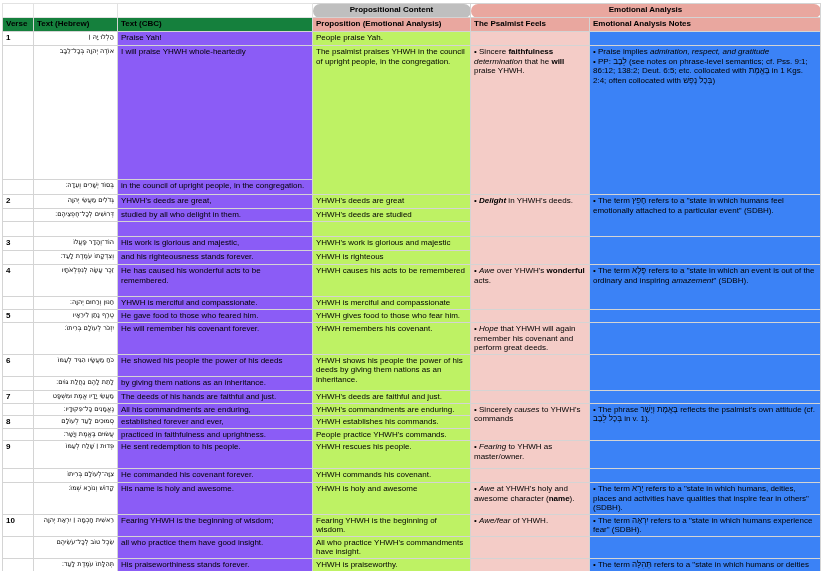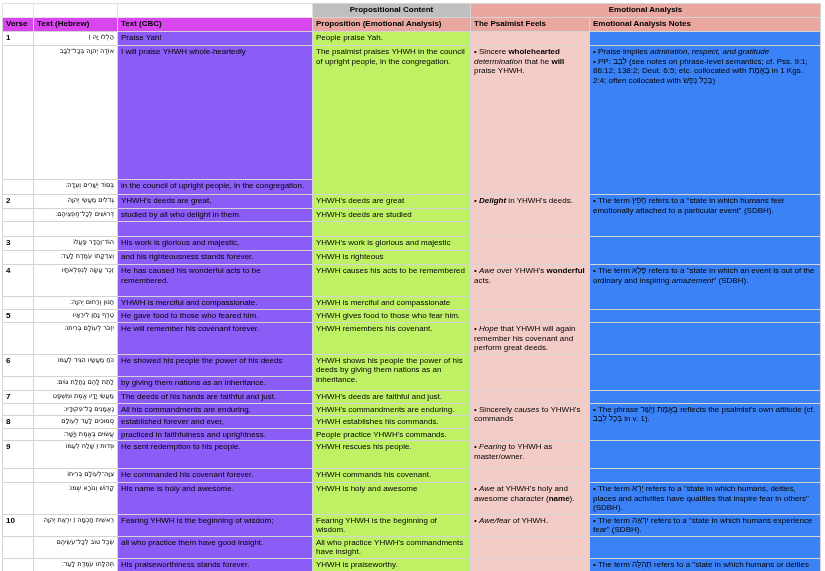--- a/index.html
+++ b/index.html
@@ -1,24 +1,24 @@
 <!DOCTYPE html>
 <html><head>
 <meta charset="utf-8">
 <style>
   html,body{margin:0;padding:0;background:#ffffff;width:825px;height:571px;overflow:hidden;}
   .page{width:825px;height:571px;background:#fff;font-family:"Liberation Sans",sans-serif;color:#000;}
   table.analysis{border-collapse:collapse;table-layout:fixed;width:818px;margin:3px 0 0 2px;}
   td,th{border:1px solid #d4d4d4;padding:1px 3px;vertical-align:top;font-size:8px;line-height:9.5px;font-weight:normal;text-align:left;overflow:hidden;word-wrap:break-word;}
-  tr.group-row th{font-weight:bold;text-align:center;font-size:8px;}
+  tr.group-row th{font-weight:bold;text-align:center;font-size:8px;border-radius:7px;}
   th.blank{background:#ffffff;border-color:#e2e2e2;}
   th.group-prop{background:#bfbfbf;}
   th.group-emo{background:#e9a79f;margin-left:27px;}
   tr.header-row th{font-weight:bold;}
-  th.sub-plain{background:#d946ef;}
+  th.sub-plain{background:#15803d;}
   th.sub-pink{background:#e9a79f;}
   td.col-verse{font-weight:bold;background:#fff;}
   td.col-hebrew{text-align:right;font-family:"DejaVu Sans",sans-serif;font-size:6.5px;line-height:9px;background:#fff;}
   td.col-cbc{background:#8b5cf6;}
   td.col-prop{background:#bef264;}
   td.col-feels{background:#f4ccc7;}
   td.col-notes{background:#3b82f6;}
   i{font-style:italic;} b{font-weight:bold;}
 </style>
 </head>
@@ -58,21 +58,21 @@
           <td class="col-cbc">Praise Yah!</td>
           <td class="col-prop">People praise Yah.</td>
           <td class="col-feels"></td>
           <td class="col-notes"></td>
         </tr>
         <tr style="height: 134px;">
           <td class="col-verse"></td>
           <td class="col-hebrew" dir="rtl">אוֹדֶה יְהוָה בְּכָל־לֵבָב</td>
           <td class="col-cbc">I will praise YHWH whole-heartedly</td>
           <td class="col-prop" rowspan="2">The psalmist praises YHWH in the council of upright people, in the congregation.</td>
-          <td class="col-feels" rowspan="2">• Sincere <b>wholehearted</b> <i>determination</i> that he <b>will</b> praise YHWH.</td>
+          <td class="col-feels" rowspan="2">• Sincere <b>faithfulness</b> <i>determination</i> that he <b>will</b> praise YHWH.</td>
           <td class="col-notes" rowspan="2">• Praise implies <i>admiration, respect, and gratitude</i><br>• PP: לֵבָב (see notes on phrase-level semantics; cf. Pss. 9:1; 86:12; 138:2; Deut. 6:5; etc. collocated with בֶּאֱמֶת in 1 Kgs. 2:4; often collocated with בְּכָל נֶפֶשׁ)</td>
         </tr>
         <tr style="height: 15px;">
           <td class="col-verse"></td>
           <td class="col-hebrew" dir="rtl">בְּסוֹד יְשָׁרִים וְעֵדָה׃</td>
           <td class="col-cbc">in the council of upright people, in the congregation.</td>
         </tr>
         <tr style="height: 14px;">
           <td class="col-verse">2</td>
           <td class="col-hebrew" dir="rtl">גְּדֹלִים מַעֲשֵׂי יְהוָה</td>

